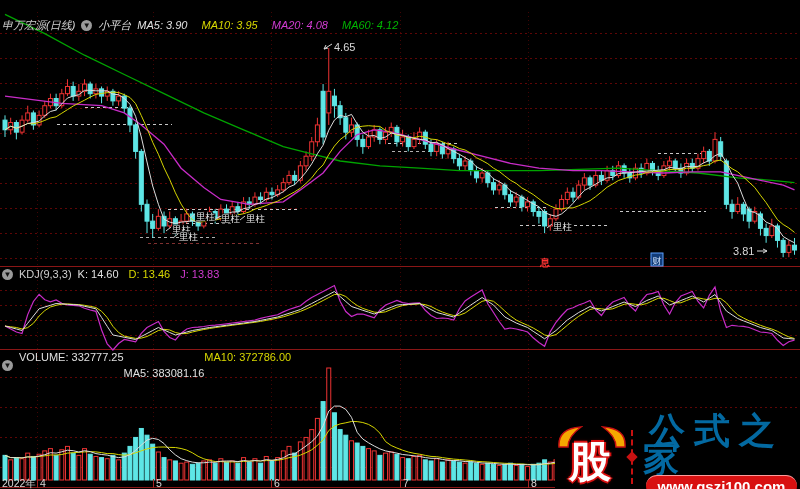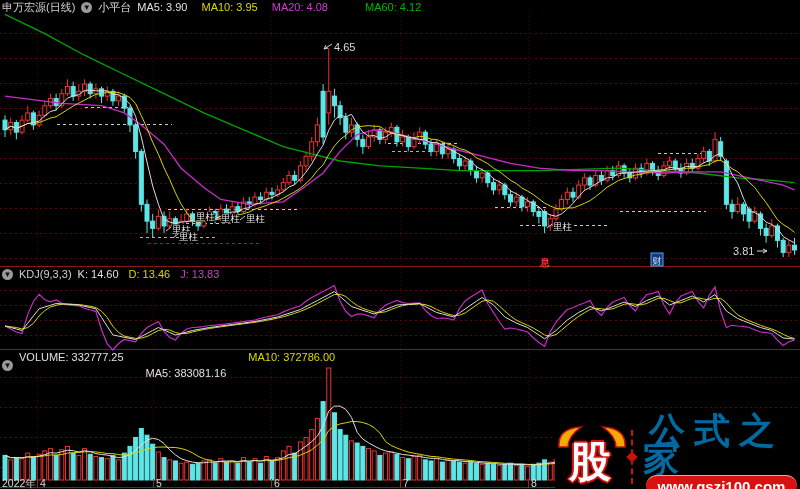--- a/index.html
+++ b/index.html
@@ -26,45 +26,45 @@
   #logo-site{font-family:"Liberation Serif","DejaVu Serif",serif;font-weight:bold;
         font-size:36px;line-height:28px;color:#0369a1;letter-spacing:9px;text-indent:6px;}
   #logo-pill{background:#d81111;color:#fff;font-weight:bold;font-size:15px;line-height:17px;
         padding:2px 12px;border-radius:12px;border-top:1px solid #ff9a9a;cursor:pointer;}
 </style>
 </head>
 <body>
 
 <div id="screen">
 
-  <div class="hrow" style="left:2px;top:2px;">
+  <div class="hrow" style="left:2px;top:20px;font-style:italic;">
     <span class="itm" style="color:#d0d0d0;">申万宏源(日线)</span>
     <span class="circle-icon">▼</span>
     <span class="itm" style="color:#e0e0e0;">小平台</span>
     <span id="main-ma-items" style="display:flex;gap:14px;">
         <span class="itm" style="color: rgb(224, 224, 224);">MA5: 3.90</span>
         <span class="itm" style="color: rgb(216, 216, 0);">MA10: 3.95</span>
         <span class="itm" style="color: rgb(210, 60, 210);">MA20: 4.08</span>
-        <span class="itm" style="color: rgb(0, 180, 0); margin-left: 23px;">MA60: 4.12</span>
+        <span class="itm" style="color: rgb(0, 180, 0);">MA60: 4.12</span>
       </span>
   </div>
 
   <div class="hrow" style="left:2px;top:269px;">
     <span class="circle-icon">▼</span>
     <span class="itm" style="color:#cfcfcf;">KDJ(9,3,3)</span>
     <span id="kdj-items" style="display:flex;gap:10px;">
         <span class="itm" style="color: rgb(224, 224, 224);">K: 14.60</span>
         <span class="itm" style="color: rgb(216, 216, 0);">D: 13.46</span>
         <span class="itm" style="color: rgb(210, 60, 210);">J: 13.83</span>
       </span>
   </div>
 
   <div class="hrow" style="left:2px;top:352px;">
     <span class="circle-icon">▼</span>
-    <span id="vol-items" style="display:flex;gap:22px;">
+    <span id="vol-items" style="display:flex;gap:0;">
         <span class="itm" style="color: rgb(224, 224, 224);">VOLUME: 332777.25</span>
         <span class="itm" style="color: rgb(224, 224, 224); margin-top: 16px;">MA5: 383081.16</span>
         <span class="itm" style="color: rgb(216, 216, 0);">MA10: 372786.00</span>
       </span>
   </div>
 
   <svg id="chart-svg" width="800" height="489">
       <g>
         <line x1="37.5" y1="12" x2="37.5" y2="479" stroke="#400404" stroke-dasharray="1,3"></line>
         <line x1="153.5" y1="12" x2="153.5" y2="479" stroke="#400404" stroke-dasharray="1,3"></line>

